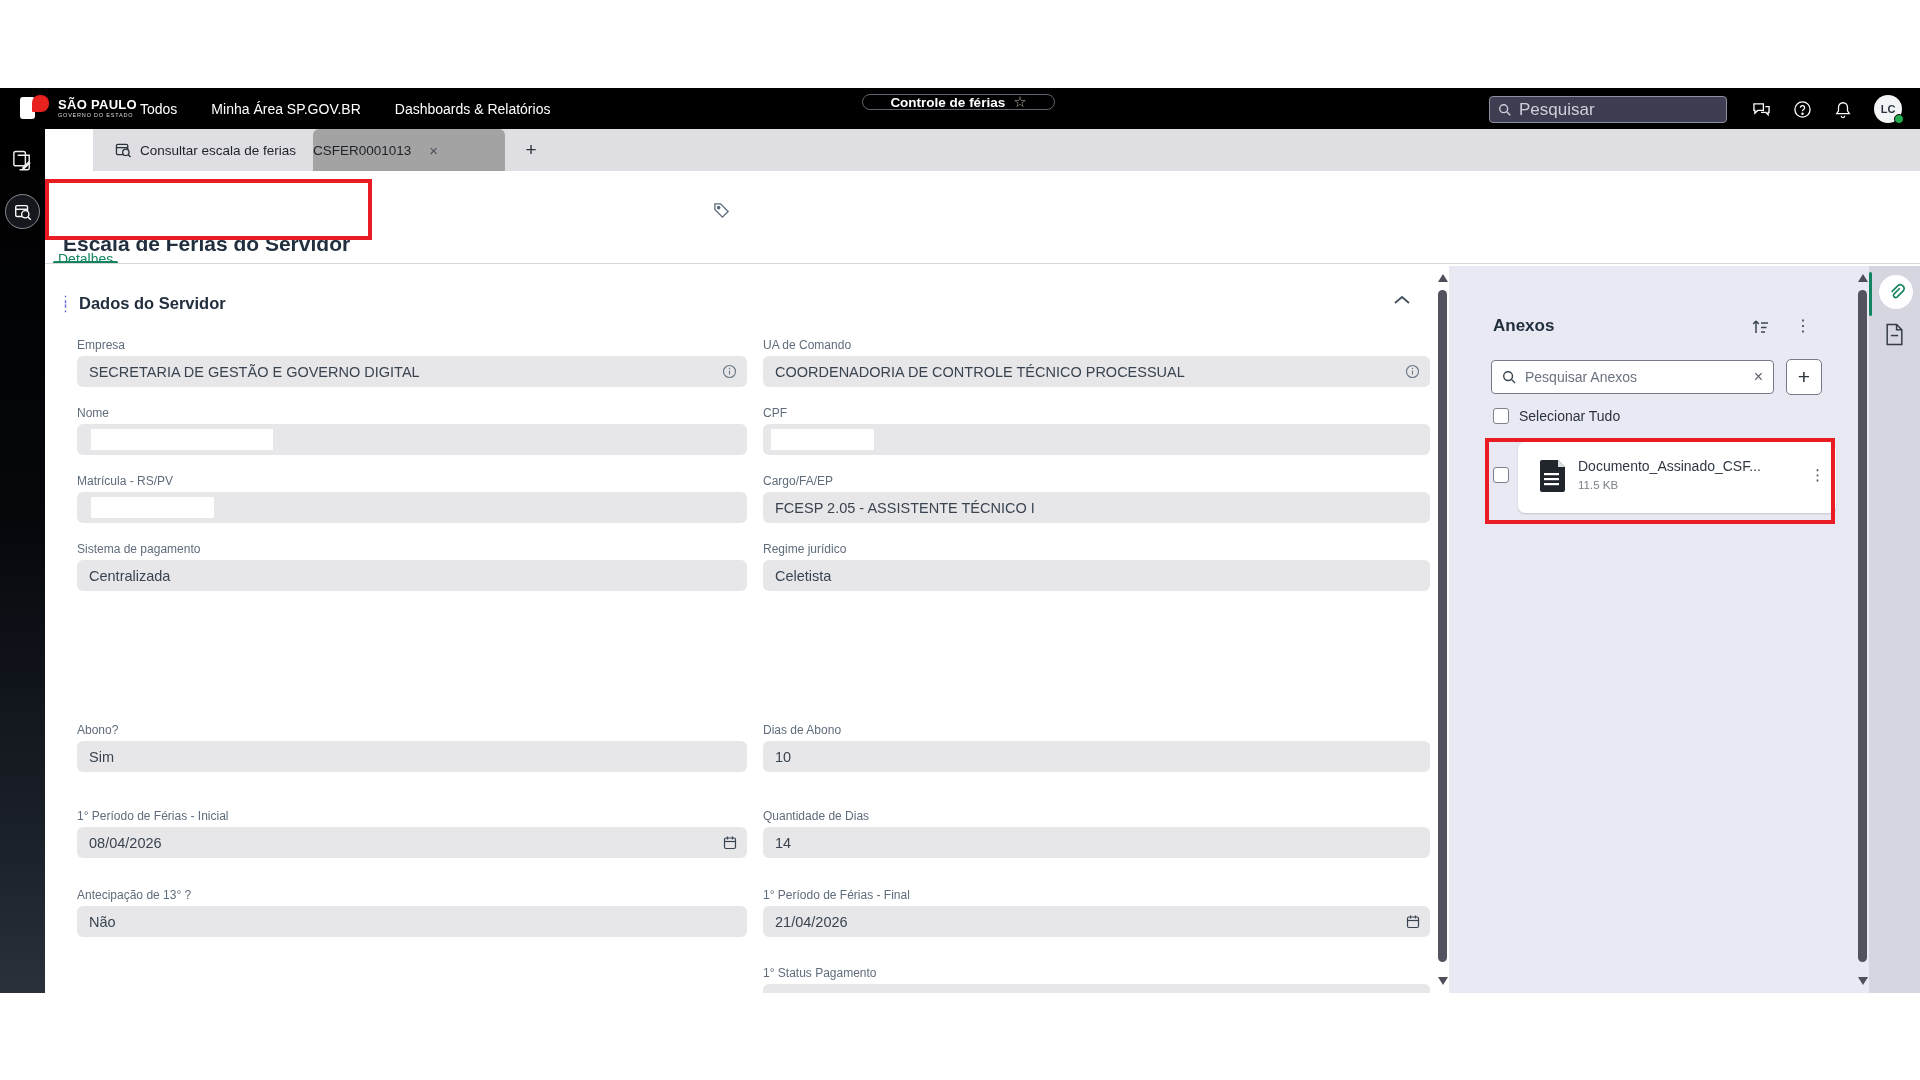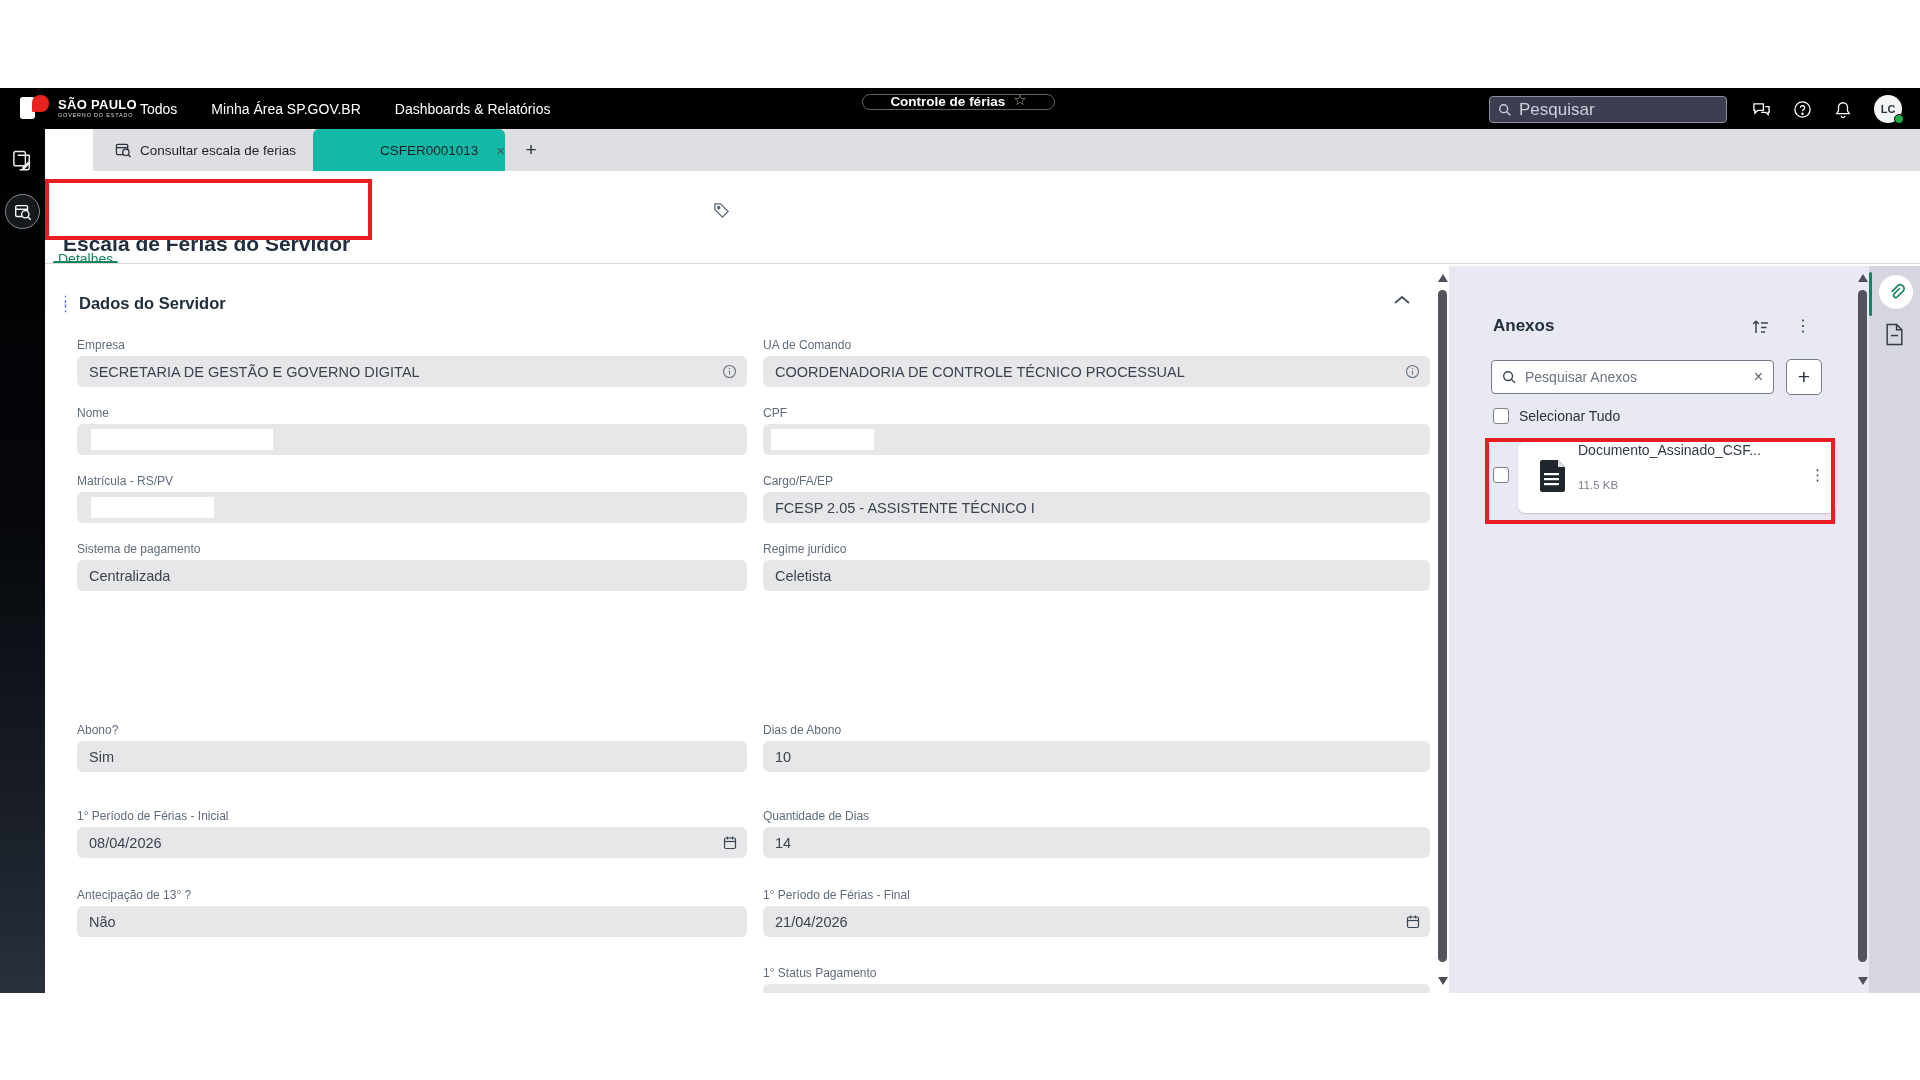--- a/index.html
+++ b/index.html
@@ -13,21 +13,21 @@
   .logo-wrap { position:absolute; left:20px; top:7px; display:flex; align-items:center; gap:8px; }
   .logo-mark { position:relative; width:30px; height:26px; }
   .logo-s { position:absolute; left:0; top:2px; width:15px; height:22px; background:#fff; border-radius:3px; }
   .logo-p { position:absolute; left:12px; top:0px; width:17px; height:17px; background:#e8231f; border-radius:8px 8px 8px 1px; }
   .logo-text { line-height:1; }
   .logo-brand { font-size:13px; font-weight:bold; letter-spacing:.3px; }
   .logo-sub { font-size:5.5px; letter-spacing:.8px; margin-top:2px; color:#ddd; }
   .topnav { position:absolute; left:140px; top:0; height:41px; display:flex; align-items:center; gap:34px; font-size:14px; }
   .topnav span { cursor:pointer; white-space:nowrap; }
   .pill { position:absolute; left:862px; top:6px; width:193px; height:16px; border:1px solid #62626e;
-    border-radius:15px; display:flex; align-items:flex-end; justify-content:center; gap:8px;
+    border-radius:15px; display:flex; align-items:center; justify-content:center; gap:8px;
     font-size:13.5px; font-weight:bold; color:#fff; }
   .pill .star { color:#b9b3a4; font-weight:normal; font-size:15px; }
   .hsearch { position:absolute; left:1489px; top:8px; width:238px; height:27px; background:#3e3e52;
     border:1px solid #8f8fa3; border-radius:4px; display:flex; align-items:center; padding:0 8px; gap:7px; }
   .hsearch input { background:transparent; border:none; outline:none; color:#e4e4ea; font-size:17px; width:180px;
     font-family:"Liberation Sans",sans-serif; }
   .hsearch input::placeholder { color:#cfcfda; opacity:1; }
   .hicon { position:absolute; top:9px; width:24px; height:24px; display:flex; align-items:center; justify-content:center; color:#fff; }
   .avatar { position:absolute; left:1874px; top:7px; width:28px; height:28px; border-radius:50%;
     background:#f3f4f6; color:#2b3440; font-size:11px; font-weight:bold; display:flex; align-items:center; justify-content:center; }
@@ -38,22 +38,22 @@
   #leftrail { position:absolute; left:0; top:41px; width:45px; height:864px;
     background:linear-gradient(180deg,#000 0%,#05070b 45%,#1d232c 85%,#2a313b 100%); }
   .rail-icon1 { position:absolute; left:10px; top:20px; color:#e8e8e8; }
   .rail-icon2 { position:absolute; left:5px; top:65px; width:35px; height:35px; border:1.5px solid #8a8a92;
     border-radius:50%; display:flex; align-items:center; justify-content:center; color:#fff; background:#15181d; }
 
   
   #tabbar { position:absolute; left:45px; top:41px; width:1875px; height:42px; background:#dfdfe3;margin-left:48px; }
   .tab1 { position:absolute; left:8px; top:0; height:42px; display:flex; align-items:center; gap:8px;
     padding:0 14px; font-size:13.5px; color:#1c2228; }
-  .tab-active { position:absolute; left:220px; top:0; width:192px; height:42px; background:#14b8a6;
-    border-radius:6px 6px 0 0; display:flex; align-items:center; justify-content:flex-end; gap:18px;
+  .tab-active { position:absolute; left:220px; top:0; width:192px; height:42px; background:#a3a3a3;
+    border-radius:6px 6px 0 0; display:flex; align-items:center; justify-content:flex-start; gap:18px;
     font-size:13.5px; color:#1c2228; }
   .tab-close { color:#4b535c; font-size:15px; cursor:pointer; }
   .tab-add { position:absolute; left:425px; top:8px; width:26px; height:26px; display:flex; align-items:center;
     justify-content:center; font-size:19px; color:#2b333c; cursor:pointer; }
   .tab-more { position:absolute; right:12px; top:8px; width:26px; height:26px; display:flex; align-items:center;
     justify-content:center; font-size:17px; color:#2b333c; letter-spacing:1px; cursor:pointer; }
 
   
   #recheader { position:absolute; left:45px; top:83px; width:1875px; height:95px; background:#fff; }
   .rec-title { position:absolute; left:18px; top:20px; font-size:21px; font-weight:bold; color:#222f3e;margin-top:41px; }
@@ -100,21 +100,21 @@
   .anx-add { position:absolute; left:337px; top:93px; width:36px; height:36px; background:#fff;
     border:1px solid #747a88; border-radius:5px; display:flex; align-items:center; justify-content:center;
     font-size:21px; font-weight:300; color:#2b333c; cursor:pointer; }
   .cbox { width:16px; height:16px; background:#fff; border:1.5px solid #7c828c; border-radius:3px; }
   .anx-selectall { position:absolute; left:44px; top:142px; display:flex; align-items:center; gap:10px;
     font-size:14px; color:#2b333c; }
   .anx-row-cbox { position:absolute; left:44px; top:201px; }
   .anx-card { position:absolute; left:69px; top:176px; width:318px; height:71px; background:#fff;
     border-radius:7px; box-shadow:0 1px 2px rgba(40,40,60,.18); }
   .anx-file-icon { position:absolute; left:22px; top:17px; }
-  .anx-file-name { position:absolute; left:60px; top:0; width:206px; font-size:14px; color:#2e3742;
+  .anx-file-name { position:absolute; left:60px; top:16px; width:206px; font-size:14px; color:#2e3742;
     white-space:nowrap; overflow:hidden; }
   .anx-file-size { position:absolute; left:60px; top:37px; font-size:11.5px; color:#7a8088; }
   .anx-file-kebab { position:absolute; left:292px; top:24px; color:#3c4650; font-size:15px; cursor:pointer; }
 
   
   #rightstrip { position:absolute; left:1869px; top:178px; width:51px; height:727px; background:#d5d6e0; }
   .strip-activebar { position:absolute; left:0; top:6px; width:3px; height:44px; background:#14835f; border-radius:2px; }
   .strip-clip { position:absolute; left:10px; top:9px; width:34px; height:34px; background:#fff; border-radius:50%;
     display:flex; align-items:center; justify-content:center; color:#14835f; cursor:pointer; }
   .strip-doc { position:absolute; left:15px; top:57px; color:#333a44; cursor:pointer; }

